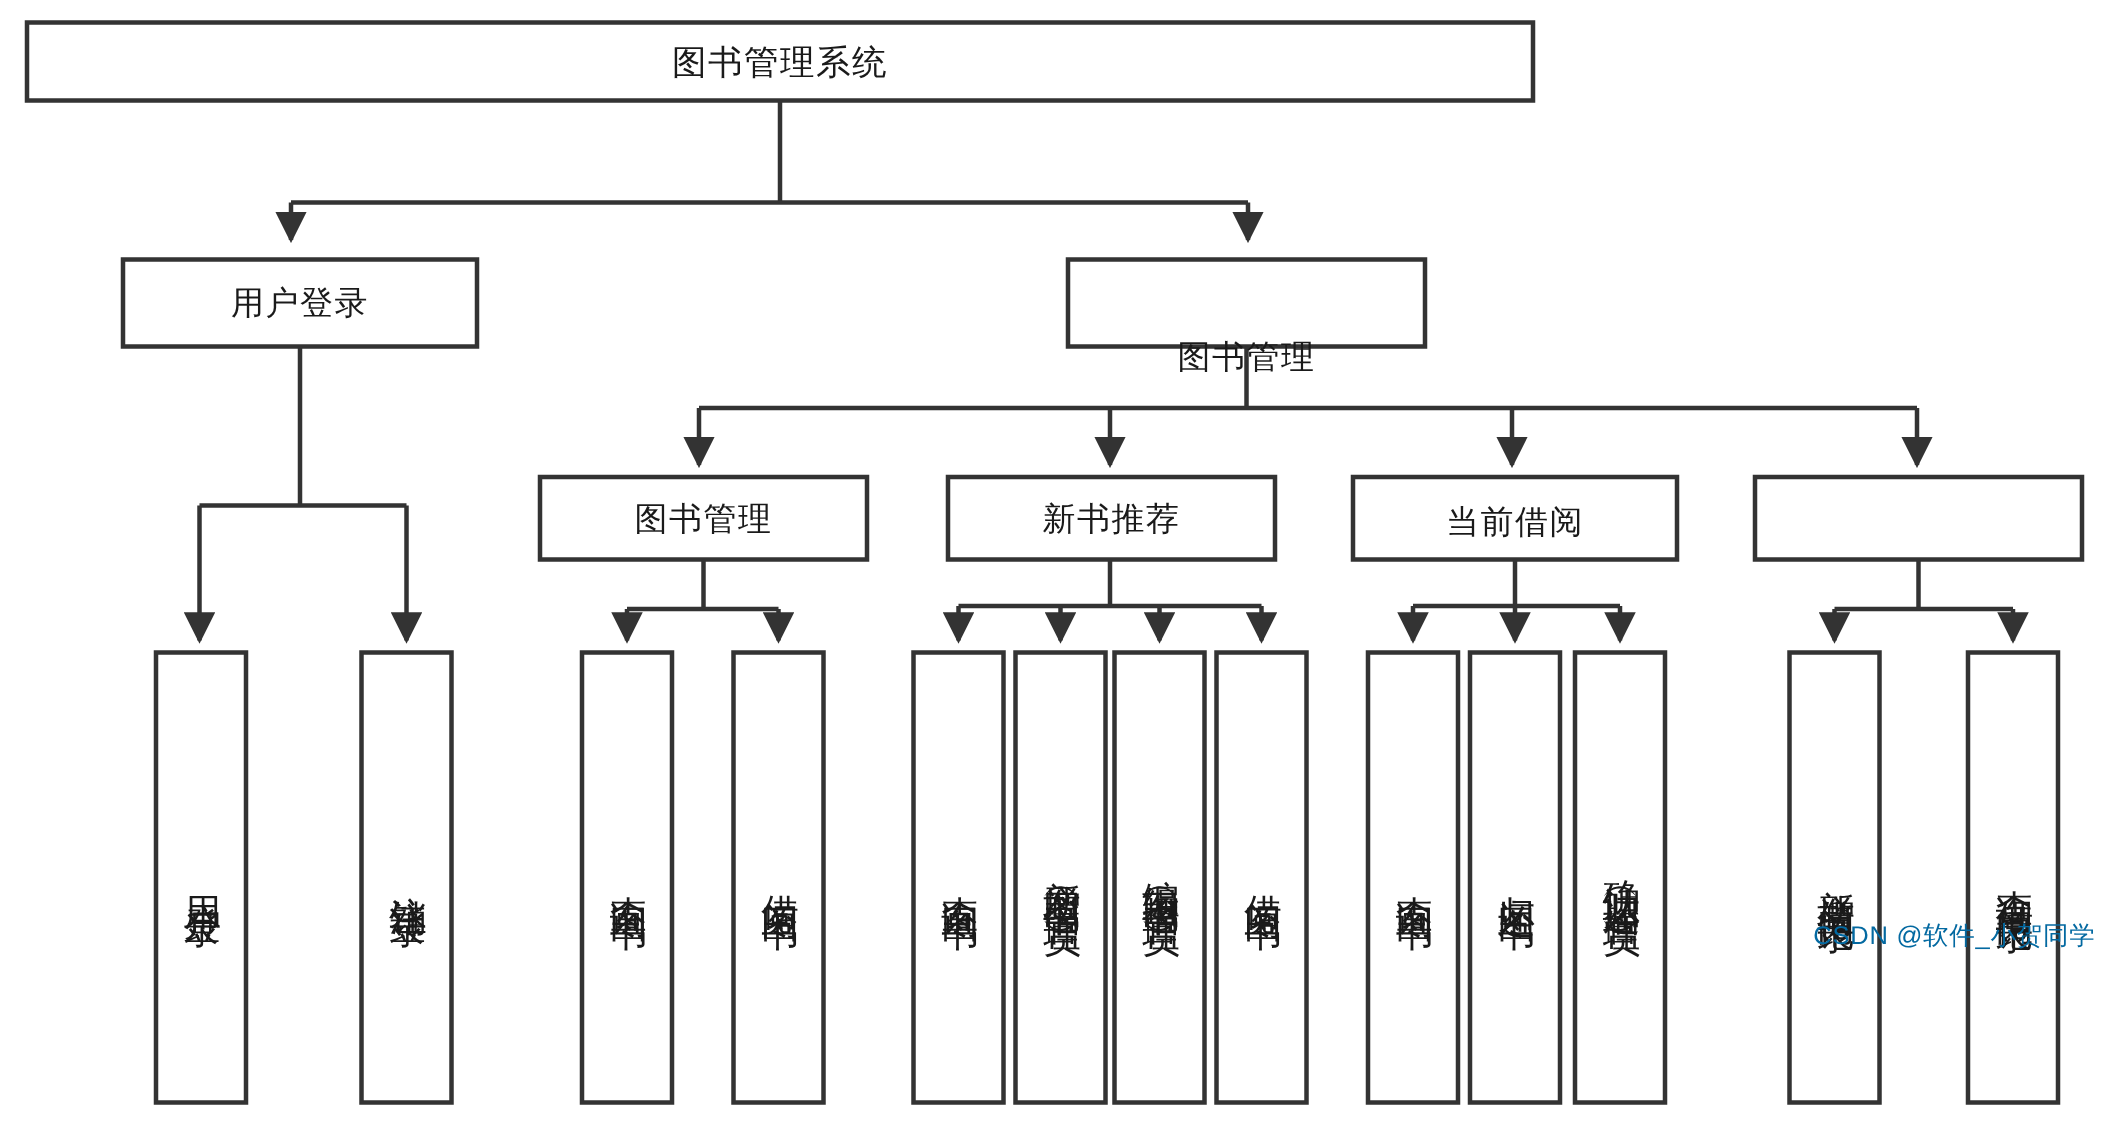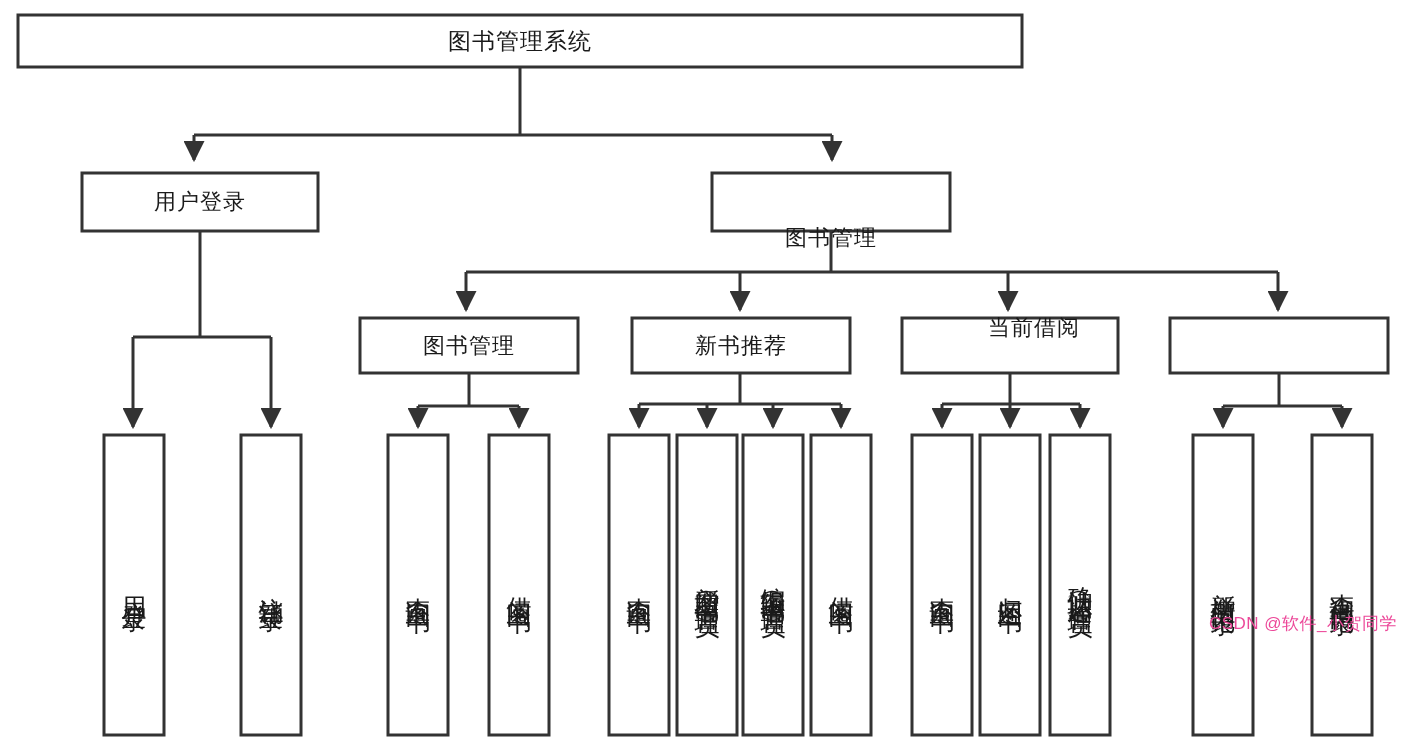--- a/index.html
+++ b/index.html
@@ -64,21 +64,21 @@
   }
   .node-label.root {
     font-size: 23px;
     letter-spacing: 1px;
   }
   #watermark {
     position: absolute;
     right: 8px;
     bottom: 6px;
     font-size: 17px;
-    color: #ec4899;
+    color: #0369a1;
     font-family: "Liberation Sans", "DejaVu Sans", sans-serif;
     letter-spacing: 0.5px;
     pointer-events: none;
   }
 </style>
 </head>
 <body>
 
 <div id="diagram-root">
 
@@ -158,21 +158,21 @@
     <rect class="node-rect" x="1312" y="435" width="60" height="300"></rect>
   </svg>
 
   <div class="node-label root" style="left:18px; top:15px; width:1004px; height:52px;">图书管理系统</div>
 
   <div class="node-label horizontal" style="left:82px; top:173px; width:236px; height:58px;">用户登录</div>
   <div class="node-label horizontal" style="left:712px; top:173px; width:238px; height:58px;margin-top:36px;">图书管理</div>
 
   <div class="node-label horizontal" style="left:360px; top:318px; width:218px; height:55px;">图书管理</div>
   <div class="node-label horizontal" style="left:632px; top:318px; width:218px; height:55px;">新书推荐</div>
-  <div class="node-label horizontal" style="left:902px; top:300px; width:216px; height:55px;padding-left:24px;">当前借阅</div>
+  <div class="node-label horizontal" style="left:902px; top:320px; width:216px; height:55px;">当前借阅</div>
 
   <div class="node-label vertical" style="left:104px; top:435px; width:60px; height:300px;">用户登录</div>
   <div class="node-label vertical" style="left:241px; top:435px; width:60px; height:300px;">注销登录</div>
 
   <div class="node-label vertical" style="left:388px; top:435px; width:60px; height:300px;">查询图书</div>
   <div class="node-label vertical" style="left:489px; top:435px; width:60px; height:300px;">借阅图书</div>
 
   <div class="node-label vertical" style="left:609px; top:435px; width:60px; height:300px;">查询图书</div>
   <div class="node-label vertical" style="left:677px; top:435px; width:60px; height:300px;">新增图书（管理员）</div>
   <div class="node-label vertical" style="left:743px; top:435px; width:60px; height:300px;">编辑图书（管理员）</div>

